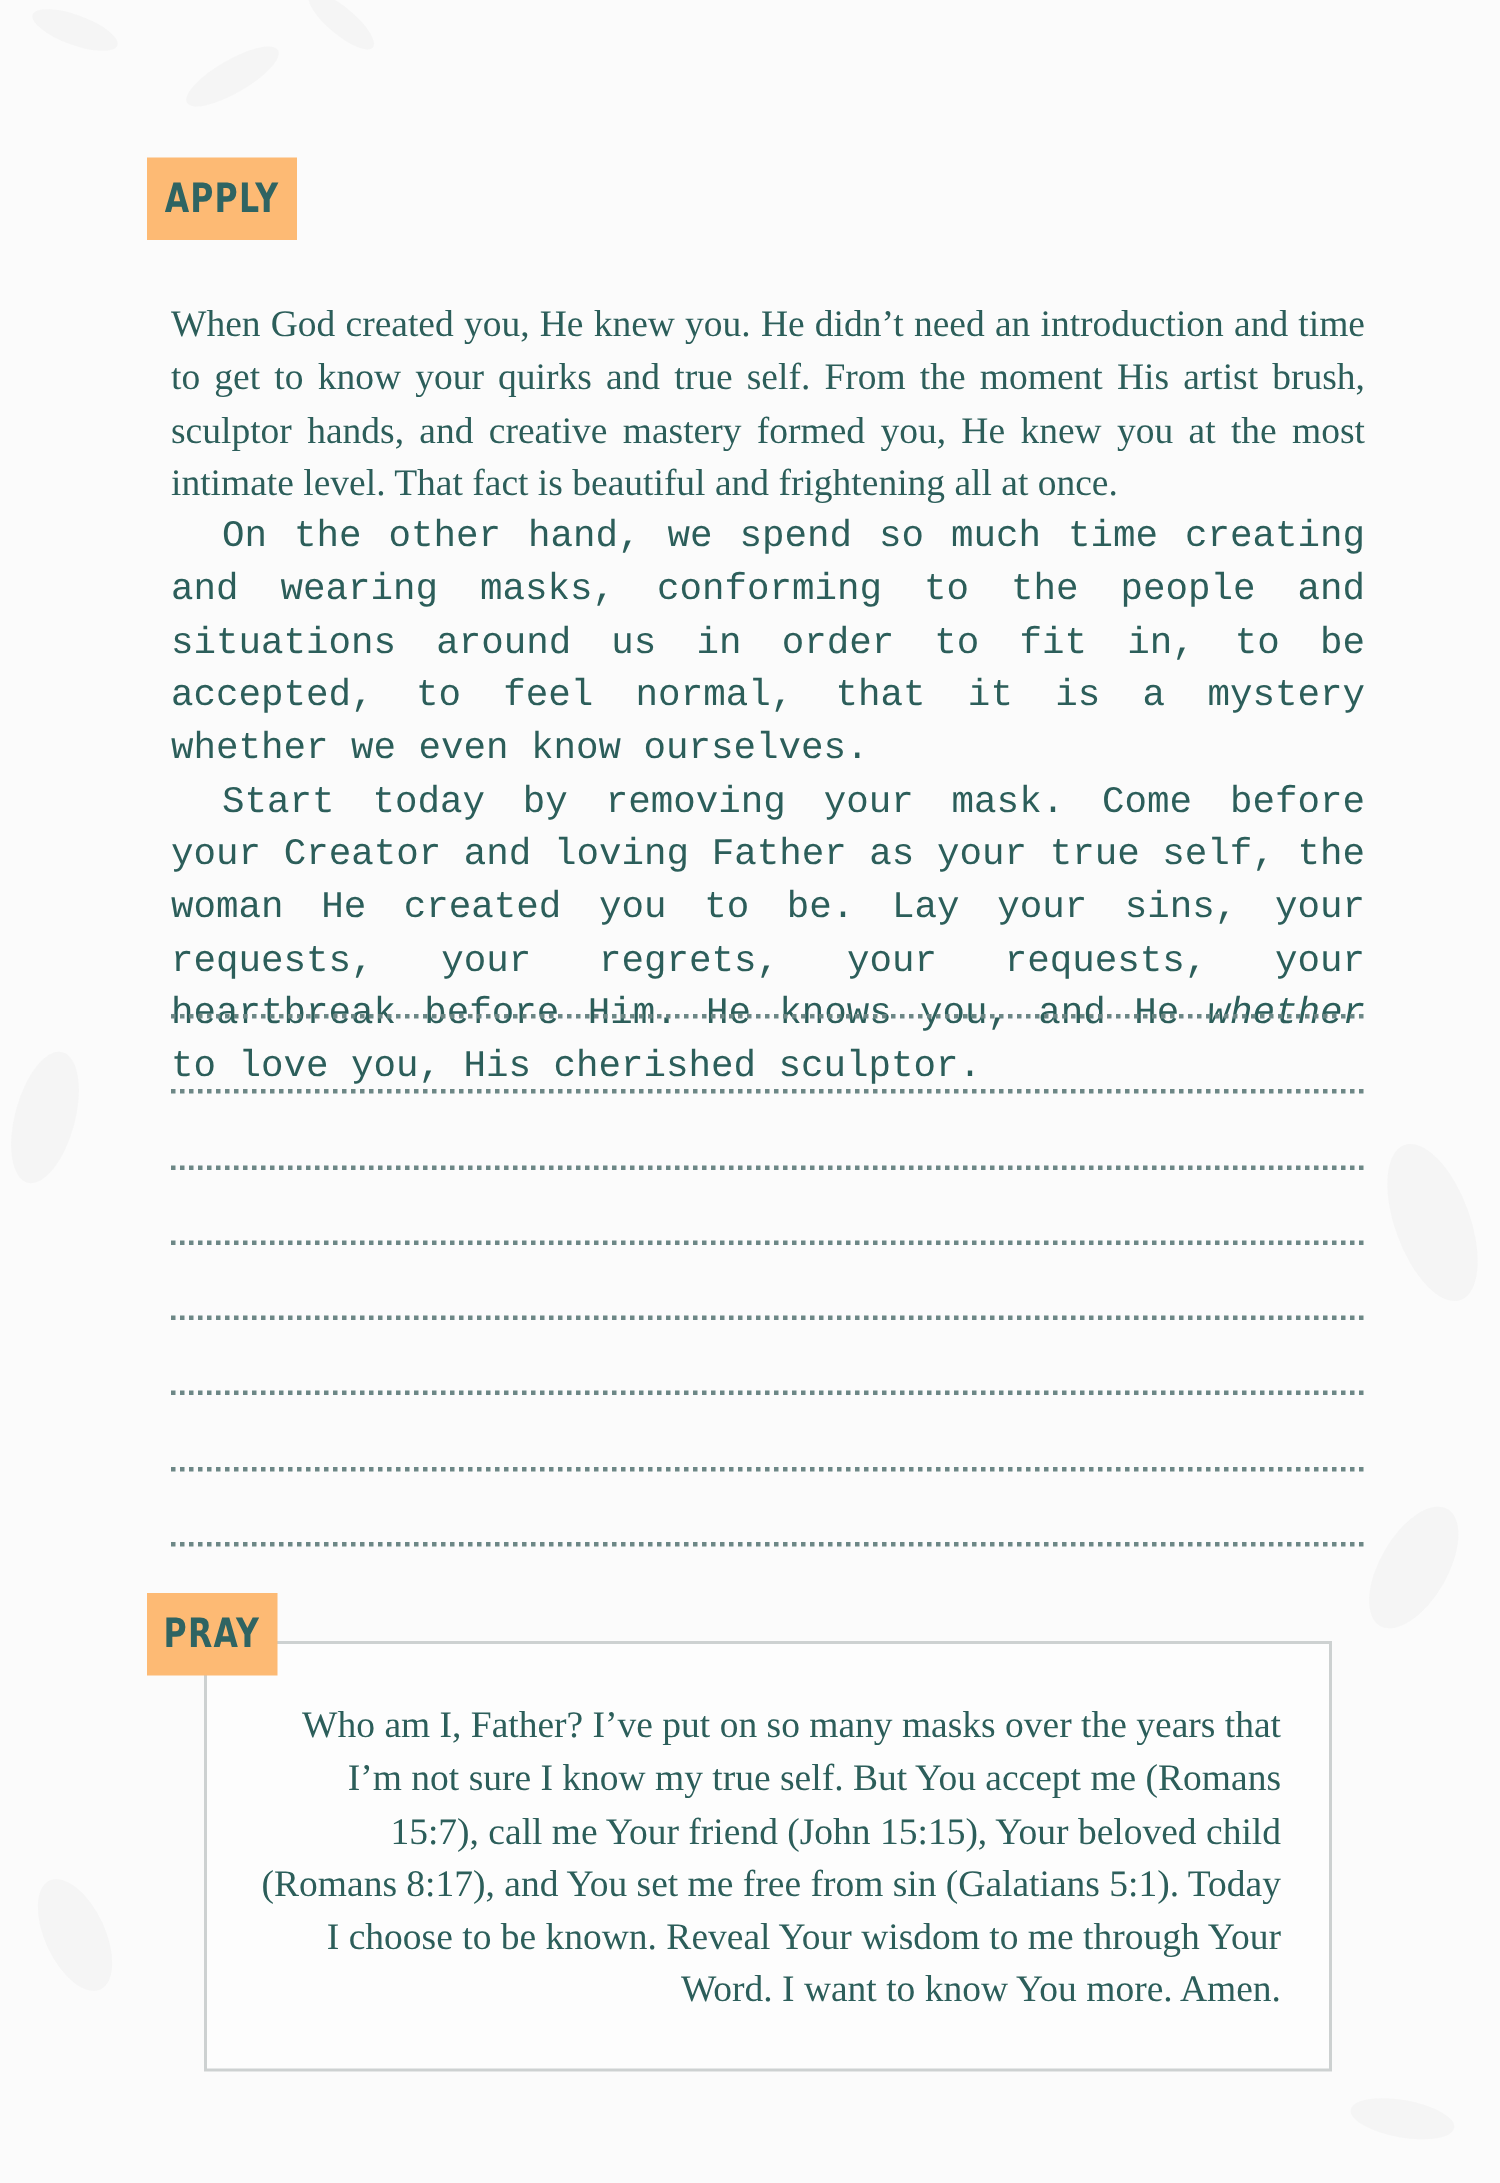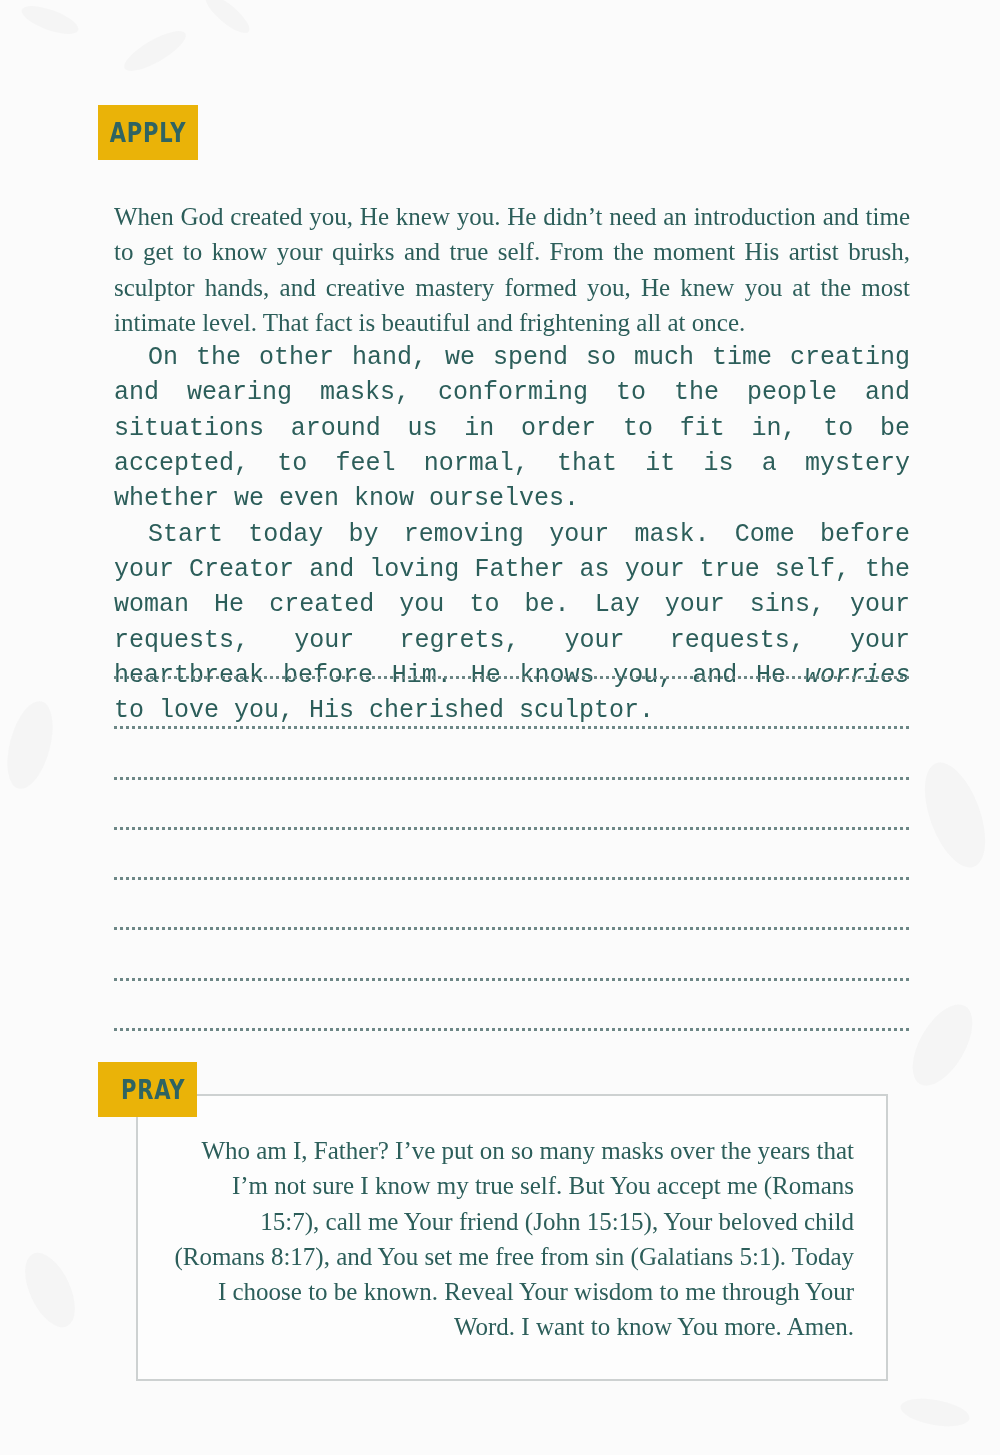--- a/index.html
+++ b/index.html
@@ -4,29 +4,29 @@
   <style>
     html, body { margin: 0; padding: 0; }
     body {
       width: 1000px; height: 1455px; position: relative; overflow: hidden;
       background: #fbfbfb;
       font-family: "Liberation Serif", "DejaVu Serif", serif;
       color: #2c5e5a;
     }
     .bg-leaf { position: absolute; background: #f2f2f2; border-radius: 50%; opacity: 0.7; }
     .tag {
-      position: absolute; background: #eab308; color: #2f6462;
+      position: absolute; background: #fdba74; color: #2f6462;
       font-family: "DejaVu Sans", "Liberation Sans", sans-serif;
       font-weight: bold; font-size: 27px; letter-spacing: 1px;
       display: flex; align-items: center; justify-content: center;
       transform-origin: center;
     }
     .tag span { display: inline-block; transform: scaleX(0.78); }
     .apply-tag { left: 98px; top: 105px; width: 100px; height: 55px; }
-    .pray-tag { left: 98px; top: 1062px; width: 87px; height: 55px; z-index: 2; padding-left: 12px; }
+    .pray-tag { left: 98px; top: 1062px; width: 87px; height: 55px; z-index: 2; }
     .body-text {
       position: absolute; left: 114px; width: 796px; top: 176px;
       font-size: 25px; line-height: 35.3px; text-align: justify; margin-top: 23px;
     }
     .body-text p { margin: 0; }
     .body-text p.indent { text-indent: 34px; font-family: Liberation Mono, monospace; }
     .lines { position: absolute; left: 114px; width: 795px; top: 676px; }
     .line {
       height: 0; border-bottom: 3px dotted #6d8786; margin-bottom: 47.3px;
     }
@@ -54,21 +54,21 @@
   <div class="bg-leaf" style="left:900px;top:1400px;width:70px;height:25px;transform:rotate(10deg)"></div>
 </div>
 
 <div class="tag apply-tag">
   <span>APPLY</span>
 </div>
 
 <div class="body-text">
   <p>When God created you, He knew you. He didn’t need an introduction and time to get to know your quirks and true self. From the moment His artist brush, sculptor hands, and creative mastery formed you, He knew you at the most intimate level. That fact is beautiful and frightening all at once.</p>
   <p class="indent">On the other hand, we spend so much time creating and wearing masks, conforming to the people and situations around us in order to fit in, to be accepted, to feel normal, that it is a mystery whether we even know ourselves.</p>
-  <p class="indent"><span>Start today by removing your mask. Come before your Creator and loving Father as your true self, the woman He created you to be. Lay your sins, your requests, your regrets, your requests, your heartbreak before Him. He knows you, and He </span><em>worries</em><span> to love you, His cherished sculptor.</span></p>
+  <p class="indent"><span>Start today by removing your mask. Come before your Creator and loving Father as your true self, the woman He created you to be. Lay your sins, your requests, your regrets, your requests, your heartbreak before Him. He knows you, and He </span><em>whether</em><span> to love you, His cherished sculptor.</span></p>
 </div>
 
 <div class="lines">
   <div class="line"></div>
   <div class="line"></div>
   <div class="line"></div>
   <div class="line"></div>
   <div class="line"></div>
   <div class="line"></div>
   <div class="line"></div>

